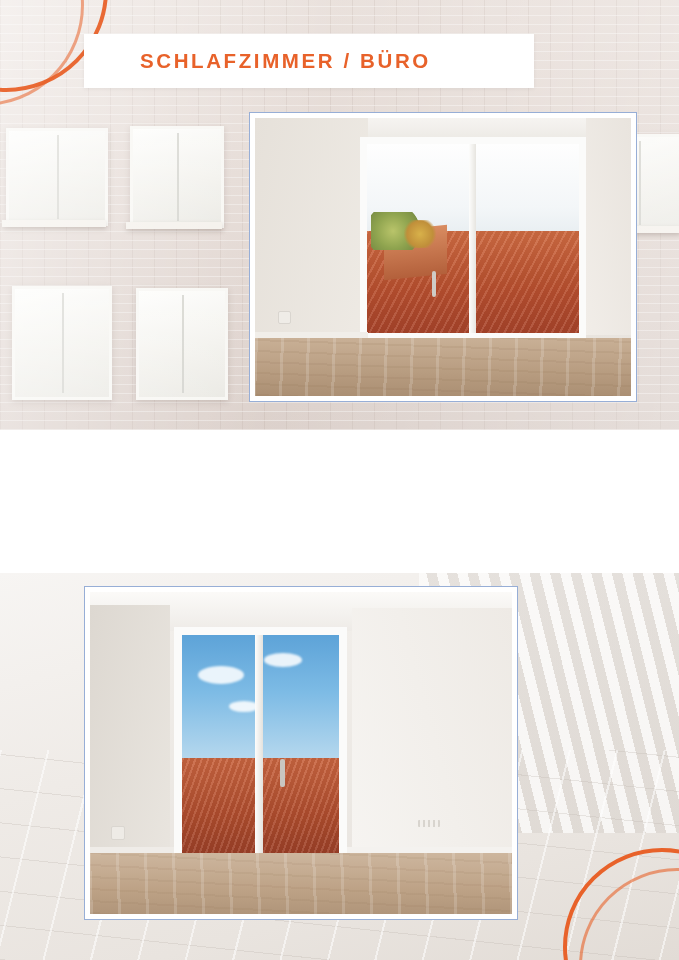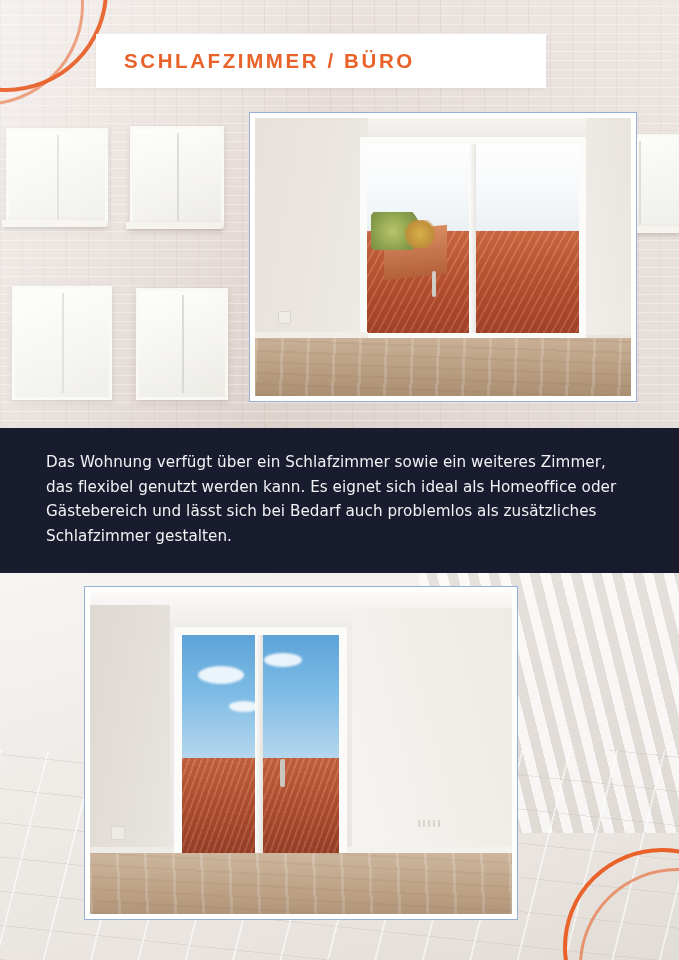--- a/index.html
+++ b/index.html
@@ -107,28 +107,28 @@
     width: 190px;
     height: 190px;
     border: 3px solid #e8622a;
     border-radius: 50%;
     opacity: 0.6;
   }
 
   
   .title-bar {
     position: absolute;
-    left: 96px;
+    left: 84px;
     top: 34px;
     width: 450px;
     height: 54px;
     background: #ffffff;
     display: flex;
     align-items: center;
-    padding-left: 12px;
+    padding-left: 40px;
     box-sizing: border-box;
     box-shadow: 0 1px 4px rgba(0,0,0,0.06);
   }
   .chevrons {
     color: #e8622a;
     font-size: 19px;
     letter-spacing: -2px;
     font-weight: 700;
     margin-right: 16px;
     line-height: 1;
@@ -437,23 +437,20 @@
         <div class="r1-trees2"></div>
         <div class="r1-mullion"></div>
       </div>
       <div class="r1-handle"></div>
       <div class="r1-skirting"></div>
       <div class="r1-socket"></div>
       <div class="r1-floor"></div>
     </div>
   </div>
 
-  <div class="caption-band">
-    <p class="caption-text">Das Wohnung verfügt über ein Schlafzimmer sowie ein weiteres Zimmer, das flexibel genutzt werden kann. Es eignet sich ideal als Homeoffice oder Gästebereich und lässt sich bei Bedarf auch problemlos als zusätzliches Schlafzimmer gestalten.</p>
-  </div>
 
   <div class="photo-frame photo-frame-bottom">
     <div class="photo-inner room2">
       <div class="r2-ceiling"></div>
       <div class="r2-wall-left"></div>
       <div class="r2-wall-right"></div>
       <div class="r2-window">
         <div class="r2-sky"></div>
         <div class="r2-cloud" style="left:10%; top:14%; width:46px; height:18px;"></div>
         <div class="r2-cloud" style="left:52%; top:8%;  width:38px; height:14px;"></div>

